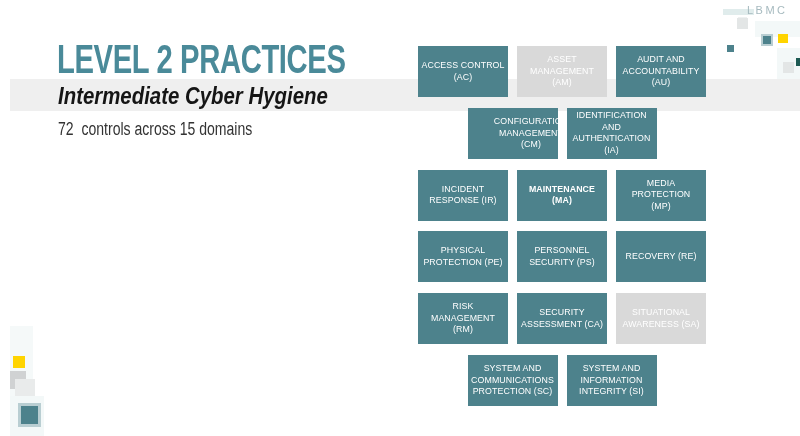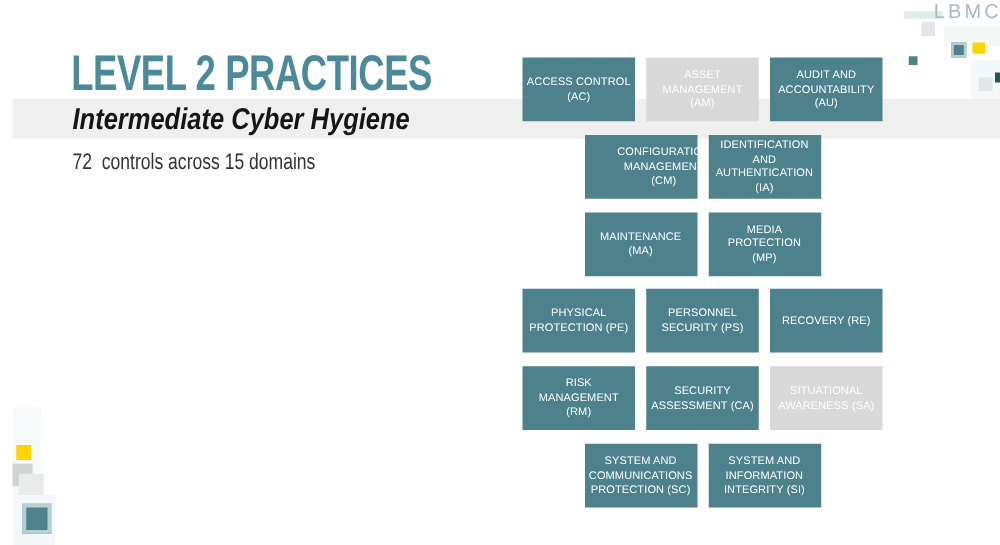--- a/index.html
+++ b/index.html
@@ -51,21 +51,21 @@
   }
   .domain-box.muted{background:var(--muted);}
   .domain-box .label{
     font-size:8.8px;line-height:11.5px;letter-spacing:0.1px;
     white-space:pre-line;text-transform:uppercase;
   }
 
   
   #lbmc-bar{left:723px;top:9px;width:31px;height:6px;background:#e0ecec;}
   #lbmc-text{
-    left:747px;top:3px;font-size:16px;font-weight:500;letter-spacing:2.5px;
+    left:747px;top:3px;font-size:11px;font-weight:500;letter-spacing:2.5px;
     color:var(--logo-gray);line-height:14px;
   }
   #lbmc-sub-square{left:738px;top:17px;width:9px;height:7px;background:#eef1f1;}
 
   
   #tr-panel-1{left:755px;top:21px;width:45px;height:16px;background:var(--panel);}
   #tr-panel-2{left:777px;top:48px;width:23px;height:31px;background:var(--panel);}
   #tr-gray-square{left:737px;top:18px;width:11px;height:11px;background:var(--gray-sq);}
   #tr-teal-square{left:761px;top:34px;width:8px;height:8px;background:var(--teal);border:2px solid var(--teal-border);}
   #tr-yellow-square{left:778px;top:34px;width:10px;height:9px;background:var(--yellow);}
@@ -134,21 +134,25 @@
       </div>
       <div class="domain-box">
         <span class="label" style="color: rgb(255, 255, 255);">IDENTIFICATION
 AND
 AUTHENTICATION
 (IA)</span>
       </div>
     </div>
     <div class="grid-row">
       <div class="domain-box">
-        <span class="label" style="color: rgb(255, 255, 255);">MAINTENANCE
+        <span class="label" style="color: rgb(255, 255, 255);">INCIDENT
+RESPONSE (IR)</span>
+      </div>
+      <div class="domain-box">
+        <span class="label" style="color: rgb(255, 255, 255); font-weight: bold;">MAINTENANCE
 (MA)</span>
       </div>
       <div class="domain-box">
         <span class="label" style="color: rgb(255, 255, 255);">MEDIA PROTECTION
 (MP)</span>
       </div>
     </div>
     <div class="grid-row">
       <div class="domain-box">
         <span class="label" style="color: rgb(255, 255, 255);">PHYSICAL

